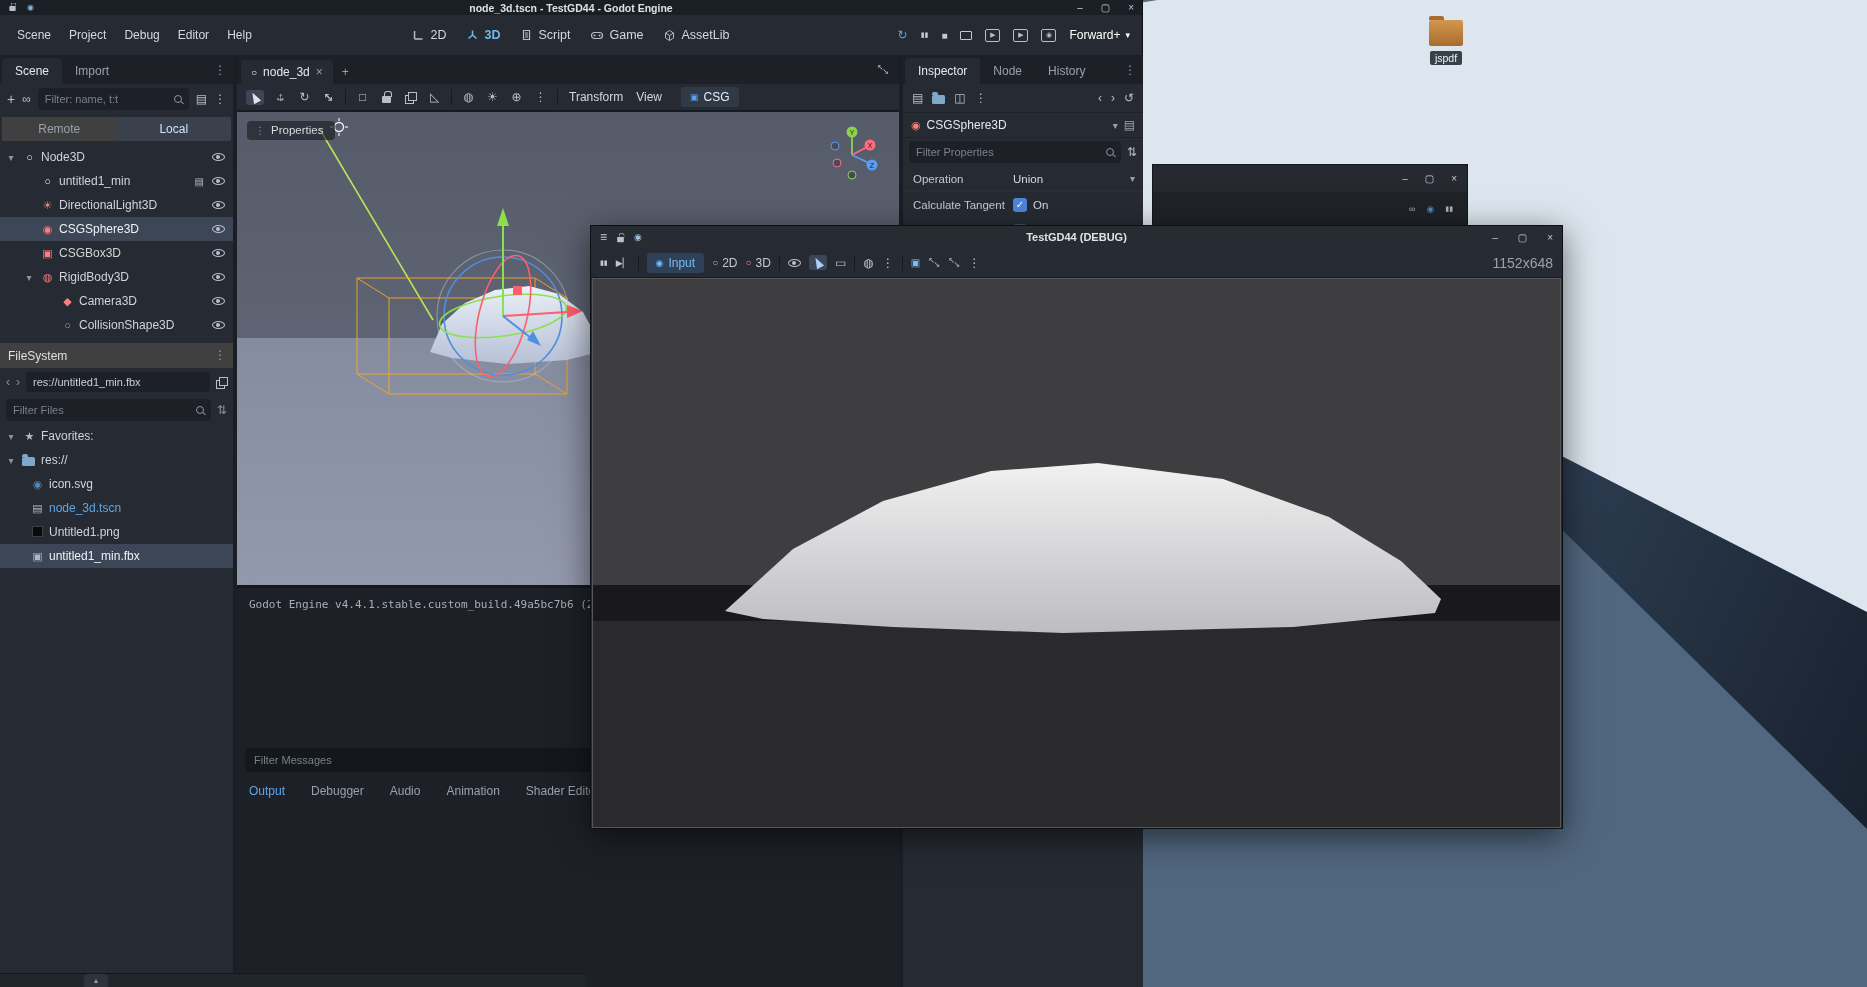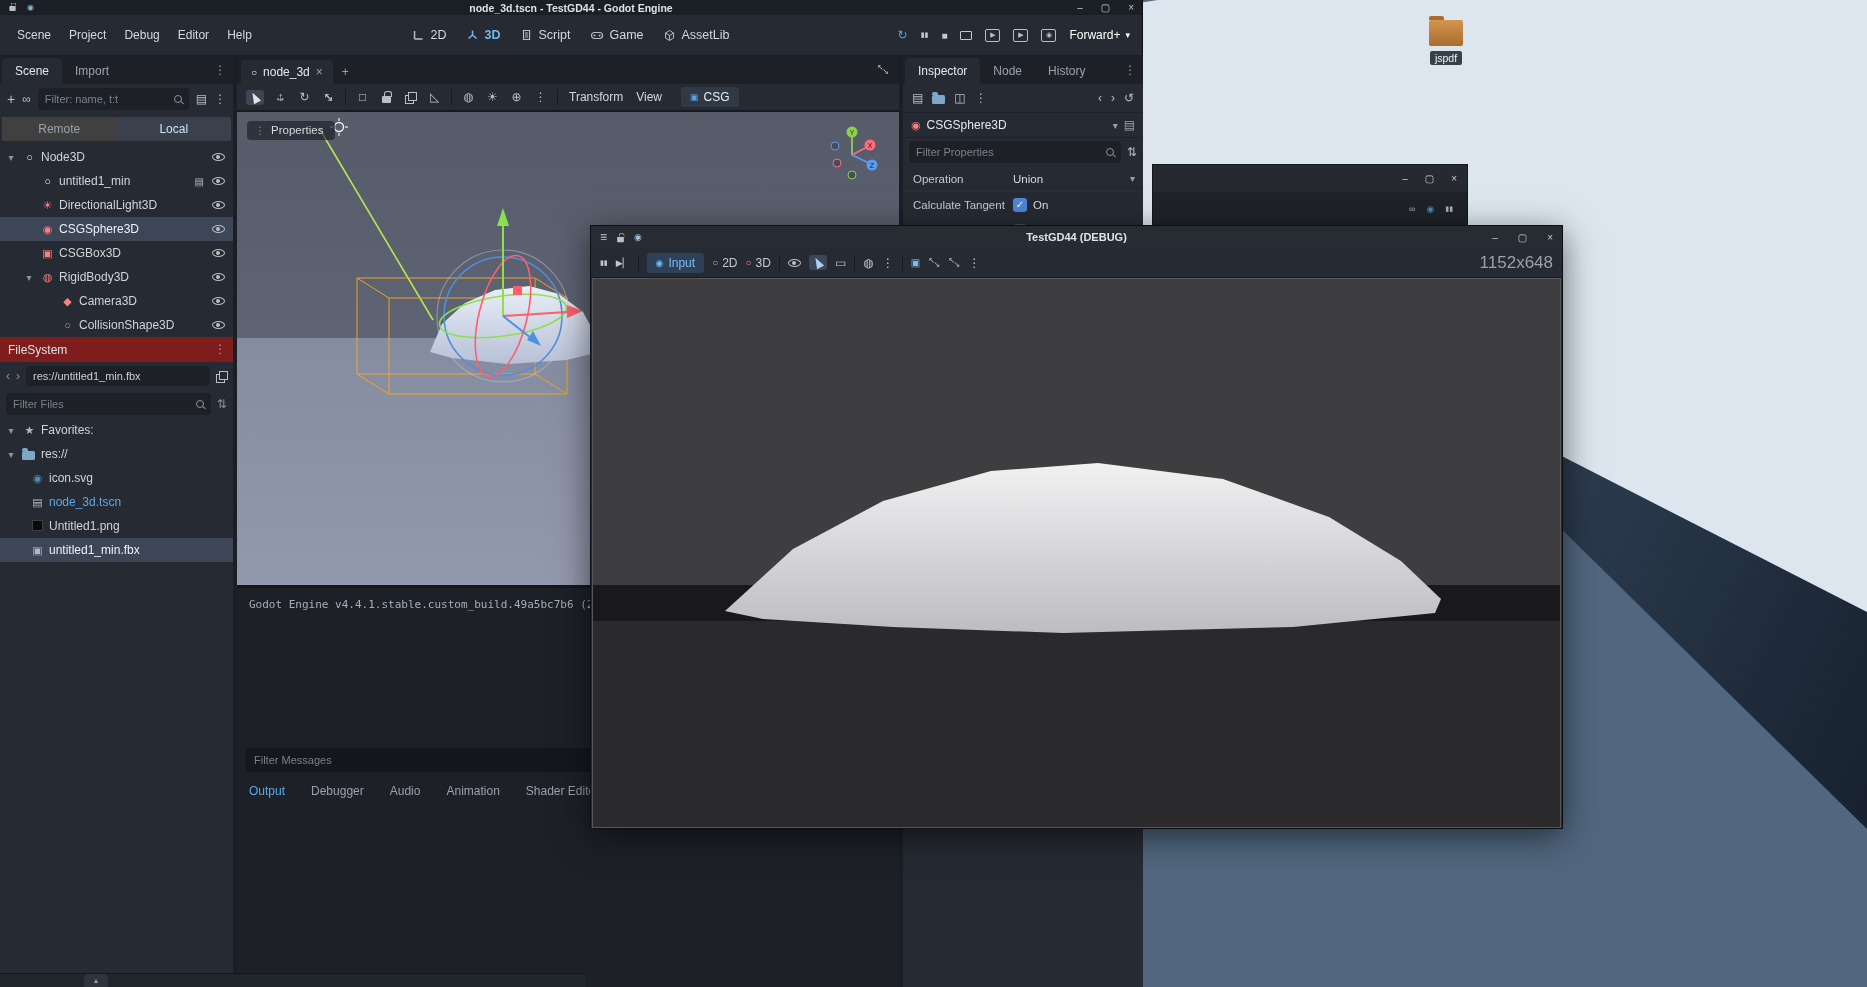--- a/index.html
+++ b/index.html
@@ -61,21 +61,21 @@
 .trow{display:flex;align-items:center;height:24px;padding-right:5px;gap:4px}
 .trow.sel{background:#3d4657}
 .exp{width:14px;text-align:center;color:#8d939d;font-size:10px}
 .sp14{width:14px}
 .nicon{width:15px;text-align:center;font-size:11px}
 .tlabel{white-space:nowrap}
 .grow{flex:1}
 .eyebox{width:20px;display:flex;justify-content:center}
 .bluetext{color:#5ea6e8}
 
-.fshead{height:25px;background:#7f1d1d;display:flex;align-items:center;padding:0 8px;color:#dbe0e6;position:relative;}
+.fshead{height:25px;background:#404040;display:flex;align-items:center;padding:0 8px;color:#dbe0e6;position:relative;margin-top:6px}
 .fsrow{height:28px;display:flex;align-items:center;gap:6px;padding:0 6px;color:#8d939d}
 
 
 .ic-search{width:8px;height:8px;border:1.4px solid #8d939d;border-radius:50%;position:relative;display:inline-block;flex:none}
 .ic-search::after{content:"";position:absolute;width:4px;height:1.4px;background:#8d939d;right:-3.5px;bottom:-1px;transform:rotate(40deg)}
 .ic-eye{width:13px;height:8px;border:1.2px solid #b9bfc9;border-radius:50%;position:relative;display:inline-block}
 .ic-eye::after{content:"";position:absolute;left:50%;top:50%;width:4px;height:4px;margin:-2px;background:#b9bfc9;border-radius:50%}
 .ic-folder{width:13px;height:9px;background:#7fa7c8;border-radius:1.5px;position:relative;display:inline-block;margin-top:3px;flex:none}
 .ic-folder::before{content:"";position:absolute;top:-3px;left:0;width:6px;height:3px;background:#7fa7c8;border-radius:2px 2px 0 0}
 .ic-thumb{width:11px;height:11px;background:#0a0a0a;border:1px solid #3a3f48;display:inline-block}
@@ -127,21 +127,21 @@
 
 
 .dwin{position:absolute;left:590px;top:225px;width:973px;height:604px;background:#262b33;z-index:6;border:1px solid #0c0f13;box-shadow:0 8px 32px rgba(0,0,0,.55)}
 .dtitle{height:22px;background:#272c33;display:flex;align-items:center;gap:9px;padding:0 9px;position:relative;color:#c3c9d2}
 .dtitle .title{position:absolute;left:50%;transform:translateX(-50%);font-size:11px;font-weight:bold;color:#dfe3e9}
 .dtitle .wbtns{gap:20px}
 .dtoolbar{height:30px;display:flex;align-items:center;gap:8px;padding:0 9px;border-bottom:1px solid #171b21;color:#c3c9d2}
 .inputbtn{display:flex;align-items:center;gap:5px;background:#2e4159;border-radius:3px;padding:3px 9px;color:#79bdf2}
 .dtoolbtn{display:flex;align-items:center;gap:4px}
 .dview{position:absolute;left:1px;top:52px;width:969px;height:550px;border:1px solid #56575b;background:#3e3e41}
-.res{margin-left:auto;color:#9aa1ab;font-size:17px}
+.res{margin-left:auto;color:#9aa1ab;font-size:14px}
 
 
 .bstrip{position:absolute;left:0;bottom:0;width:586px;height:14px;background:#21262c;border-top:1px solid #14181d;z-index:3}
 .notch{position:absolute;left:84px;bottom:0;width:24px;height:13px;background:#2e343d;border-radius:4px 4px 0 0;display:flex;align-items:center;justify-content:center;color:#9aa1ab;font-size:8px;z-index:4}
 .salmon{color:#fc7f7f}
 .white-ic{color:#e4e8ee}
 .godotblue{color:#478cbf}
 .grayic{color:#aeb6c2}
 </style>
 </head>

